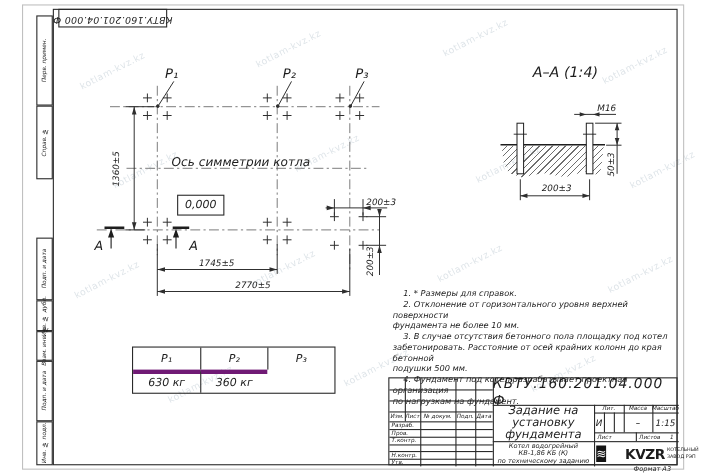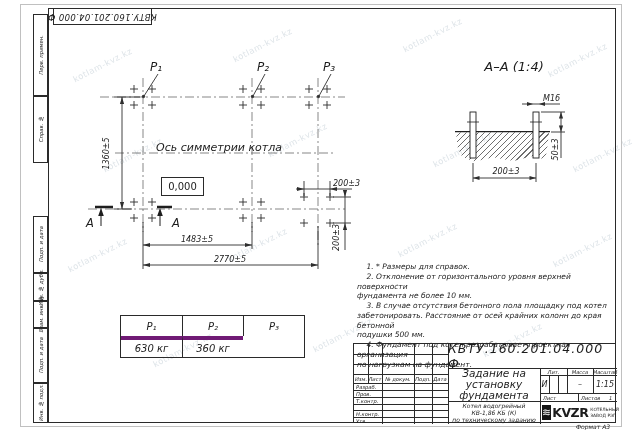--- a/index.html
+++ b/index.html
@@ -23,21 +23,21 @@
   #topstamp span { font-size:8.5px; font-style:italic; transform:rotate(180deg); white-space:nowrap; letter-spacing:.3px; }
   
   .mbox { position:absolute; left:33px; width:15px; border:1px solid #2a2a2a; display:flex; align-items:center; justify-content:center; }
   .mbox span { writing-mode:vertical-rl; transform:rotate(180deg); font-size:5.3px; font-style:italic; white-space:nowrap; }
   
   .rot { display:flex; align-items:center; justify-content:center; overflow:visible; }
   .rot span { transform:rotate(-90deg); font-size:8px; font-style:italic; white-space:nowrap; }
   .dim { font-size:8px; }
   
   #elev-box { position:absolute; left:161px; top:177px; width:43px; height:19px; border:1.1px solid #2a2a2a;
-              display:flex; align-items:center; justify-content:center; font-size:10px; }
+              display:flex; align-items:center; justify-content:center; font-size:10px; font-style:italic; }
   
   #hatch {
     position:absolute; left:456px; top:132px; width:93px; height:30px;
     background: repeating-linear-gradient(135deg, transparent 0 3.4px, #6f6f6f 3.4px 4.2px);
     clip-path: polygon(0% 2%, 100% 0%, 98% 55%, 96% 92%, 82% 80%, 62% 97%, 40% 84%, 20% 98%, 7% 84%, 2% 55%);
   }
   
   #notes { position:absolute; left:357px; top:262px; width:262px; font-size:7.5px; line-height:1.3;
            font-style:italic; white-space:pre-wrap; }
   
@@ -54,21 +54,21 @@
   .tbs { position:absolute; font-size:5.2px; white-space:nowrap; }
   #tb-docnum { position:absolute; left:94px; top:0; width:169px; height:24px; display:flex; align-items:center;
                justify-content:center; font-size:12.5px; letter-spacing:1px; }
   #tb-title { position:absolute; left:94px; top:24px; width:92px; height:33px; display:flex; align-items:center;
               justify-content:center; text-align:center; font-size:10.5px; line-height:1.05; white-space:pre-line; }
   #tb-sub { position:absolute; left:94px; top:57px; width:92px; height:23px; display:flex; align-items:center;
             justify-content:center; text-align:center; font-size:6px; line-height:1.2; white-space:pre-line; }
   #logo { position:absolute; left:188px; top:58px; width:74px; height:21px; display:flex; align-items:center; }
   #logo-mark { width:15px; height:15px; background:#141414; color:#fff; display:flex; align-items:center;
                justify-content:center; font-size:11px; font-style:normal; }
-  #logo-name { font-size:12.5px; font-weight:bold; font-style:normal; letter-spacing:-.5px; margin-left:1px; }
+  #logo-name { font-size:12.5px; font-weight:bold; font-style:normal; letter-spacing:-.5px; margin-left:17px; }
   #logo-org { font-size:4.4px; font-style:normal; line-height:1.15; margin-left:2px; white-space:pre-line; }
 </style>
 </head>
 <body>
 
 <div id="page">
 
   <span class="wm" style="left:70px;top:60px">kotlam-kvz.kz</span>
   <span class="wm" style="left:230px;top:40px">kotlam-kvz.kz</span>
   <span class="wm" style="left:400px;top:30px">kotlam-kvz.kz</span>
@@ -176,21 +176,21 @@
   <div class="lbl" style="left:257px;top:60px;font-size:12px">P₂</div>
   <div class="lbl" style="left:323px;top:60px;font-size:12px">P₃</div>
   <div class="lbl" style="left:156px;top:141px;font-size:11px">Ось симметрии котла</div>
   <div id="elev-box">
       <span>0,000</span>
     </div>
 
   <div class="abs rot" style="left:98px;top:135px;width:16px;height:36px">
       <span>1360±5</span>
     </div>
-  <div class="lbl dim center" style="left:167px;top:235px;width:60px">1483±5</div>
+  <div class="lbl dim center" style="left:167px;top:235px;width:60px">1745±5</div>
   <div class="lbl dim center" style="left:200px;top:255px;width:60px">2770±5</div>
   <div class="lbl dim" style="left:333px;top:179px">200±3</div>
   <div class="abs rot" style="left:330px;top:220px;width:14px;height:34px">
       <span>200±3</span>
     </div>
 
   <div class="lbl" style="left:86px;top:216px;font-size:11.5px">А</div>
   <div class="lbl" style="left:172px;top:216px;font-size:11.5px">А</div>
 
   <div class="lbl center" style="left:478px;top:59px;width:72px;font-size:13px">А–А (1:4)</div>

